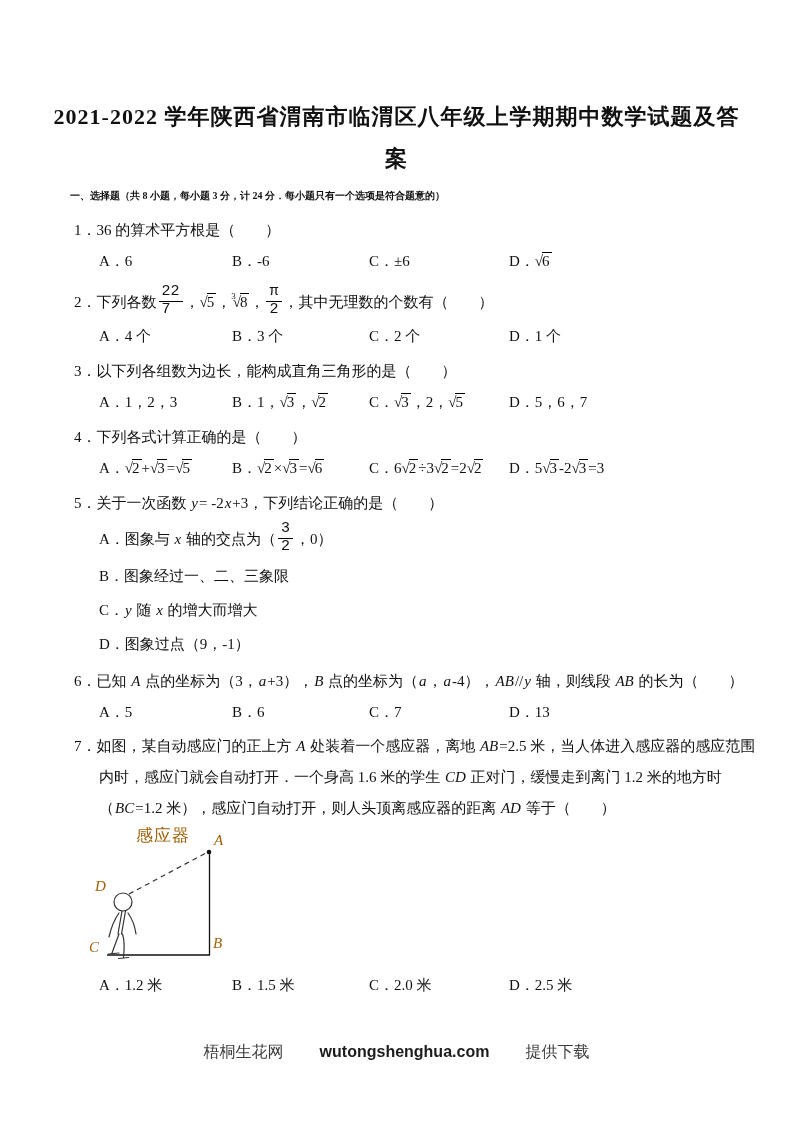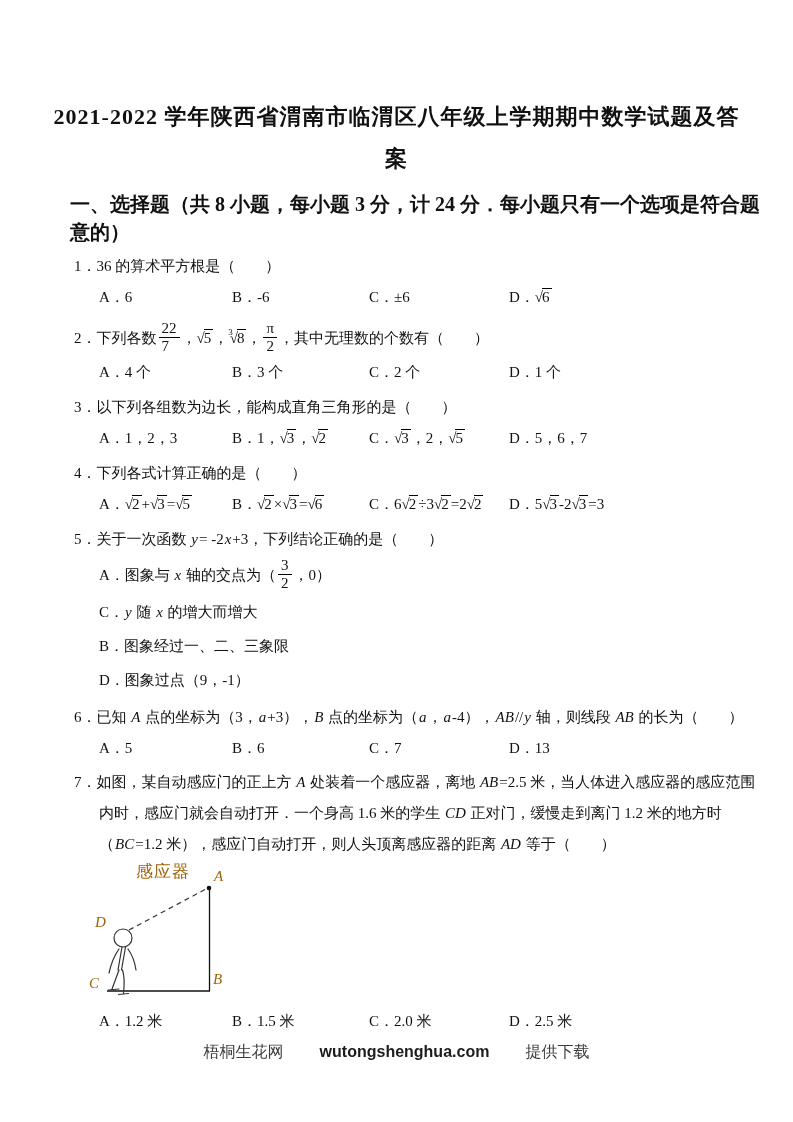--- a/index.html
+++ b/index.html
@@ -8,34 +8,34 @@
     position:relative;overflow:hidden;box-sizing:border-box;
     padding:96px 30px 8px 70px;
     font-family:"Liberation Serif","DejaVu Serif",serif;
     font-size:15px;color:#111;
   }
   .title{
     font-size:22px;font-weight:bold;text-align:center;
     margin:0 -30px 0 -70px;line-height:42px;letter-spacing:1px;
   }
   .tl{display:block;}
-  .section{font-weight:bold;font-size:20px;line-height:28px;margin-top:10px;}
+  .section{font-weight:bold;font-size:10px;line-height:28px;margin-top:2px;}
   .q{margin:4px;}
   .line{line-height:32px;}
   .stem{line-height:32px;}
   .wrap{padding-left:25px;text-indent:-25px;line-height:31px;}
   .opts{display:flex;align-items:baseline;padding-left:25px;line-height:30px;}
   .o1{min-width:133px;}
   .o2{min-width:137px;}
   .o3{min-width:140px;}
   .vopt{padding-left:25px;line-height:34px;}
   .vopt.tall{line-height:40px;}
   i{font-style:italic;padding:0 1px;font-family:"Liberation Serif","DejaVu Serif",serif;}
   sub{font-size:10px;line-height:0;}
-  .frac{display:inline-block;vertical-align:middle;line-height:1.12;margin:0 2px;position:relative;top:-2px;}
+  .frac{display:inline-block;vertical-align:middle;line-height:1.12;margin:0 2px;position:relative;top:-2px;font-family:Liberation Mono, monospace;}
   .fnum{display:block;border-bottom:1px solid #000;padding:0 3px;}
   .fden{display:block;padding:0 3px;}
   .sqrt{white-space:nowrap;}
   .rsign{display:inline-block;letter-spacing:-1px;}
   .rbody{border-top:1px solid #000;padding:0 2px 0 0;}
   .rdeg{font-size:9px;vertical-align:8px;margin-right:-3px;}
   .figure{position:relative;width:172px;height:140px;margin:4px 0 2px 18px;}
   .figure svg{position:absolute;left:0;top:0;}
   .flabel{position:absolute;font-style:italic;font-size:15px;color:#a16207;}
   .flabel.sensor{font-style:normal;font-size:17px;left:44px;top:-4px;letter-spacing:1px;}
@@ -101,22 +101,22 @@
       <span class="opt o1">A．<span class="sqrt"><span class="rsign">√</span><span class="rbody">2</span></span>+<span class="sqrt"><span class="rsign">√</span><span class="rbody">3</span></span>=<span class="sqrt"><span class="rsign">√</span><span class="rbody">5</span></span></span>
       <span class="opt o2">B．<span class="sqrt"><span class="rsign">√</span><span class="rbody">2</span></span>×<span class="sqrt"><span class="rsign">√</span><span class="rbody">3</span></span>=<span class="sqrt"><span class="rsign">√</span><span class="rbody">6</span></span></span>
       <span class="opt o3">C．6<span class="sqrt"><span class="rsign">√</span><span class="rbody">2</span></span>÷3<span class="sqrt"><span class="rsign">√</span><span class="rbody">2</span></span>=2<span class="sqrt"><span class="rsign">√</span><span class="rbody">2</span></span></span>
       <span class="opt o4">D．5<span class="sqrt"><span class="rsign">√</span><span class="rbody">3</span></span>-2<span class="sqrt"><span class="rsign">√</span><span class="rbody">3</span></span>=3</span>
     </div>
   </div>
 
   <div class="q">
     <div class="line stem">5．关于一次函数 <i>y</i>= -2<i>x</i>+3，下列结论正确的是（　　）</div>
     <div class="vopt tall">A．图象与 <i>x</i> 轴的交点为（<span class="frac"><span class="fnum">3</span><span class="fden">2</span></span>，0）</div>
+    <div class="vopt">B．图象经过一、二、三象限</div>
     <div class="vopt">C．<i>y</i> 随 <i>x</i> 的增大而增大</div>
-    <div class="vopt">B．图象经过一、二、三象限</div>
     <div class="vopt">D．图象过点（9，-1）</div>
   </div>
 
   <div class="q">
     <div class="line stem">6．已知 <i>A</i> 点的坐标为（3，<i>a</i>+3），<i>B</i> 点的坐标为（<i>a</i>，<i>a</i>-4），<i>AB</i>//<i>y</i> 轴，则线段 <i>AB</i> 的长为（　　）</div>
     <div class="opts">
       <span class="opt o1">A．5</span>
       <span class="opt o2">B．6</span>
       <span class="opt o3">C．7</span>
       <span class="opt o4">D．13</span>

